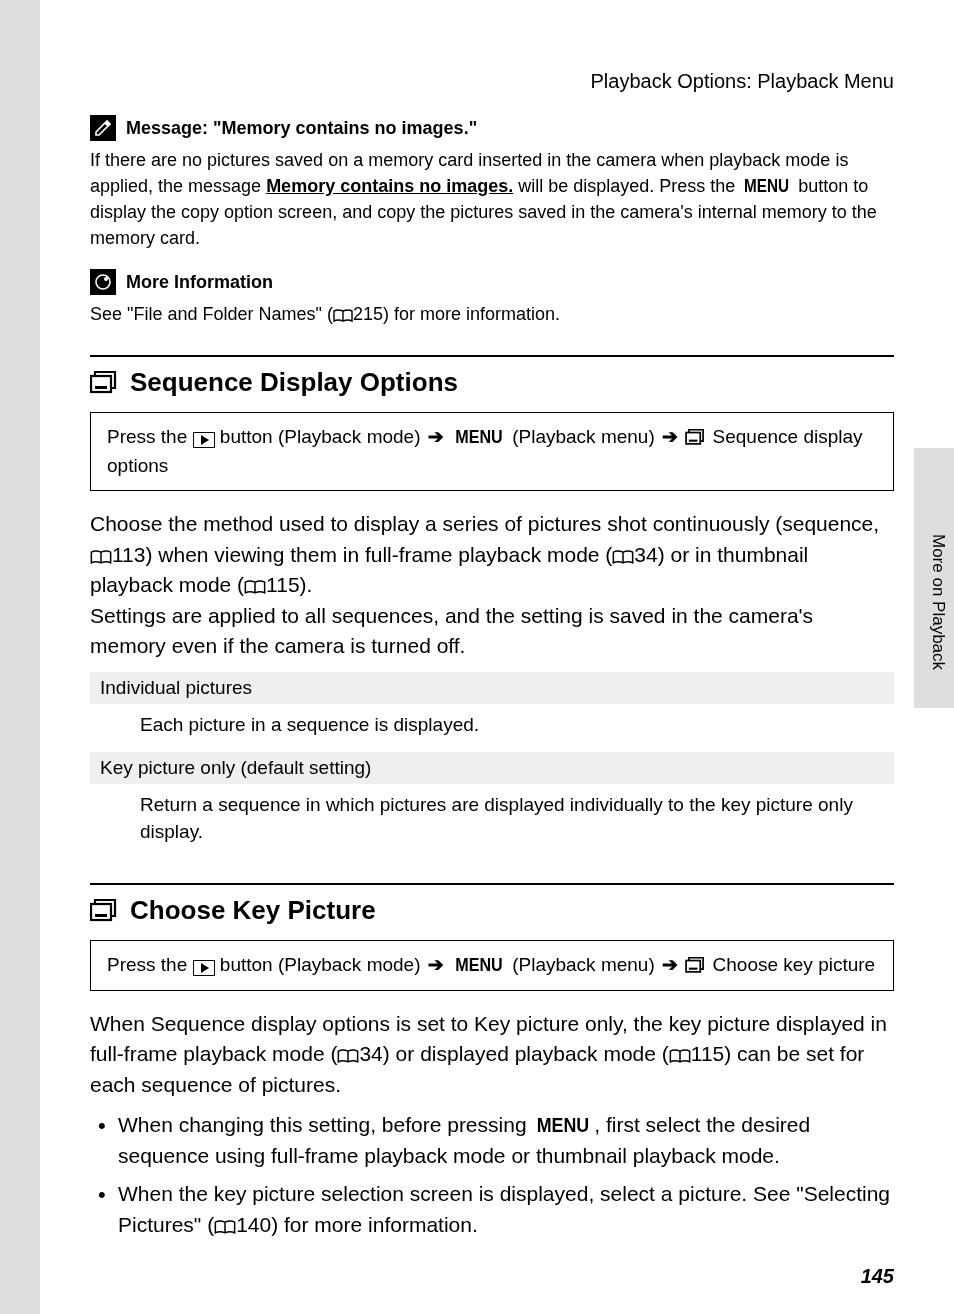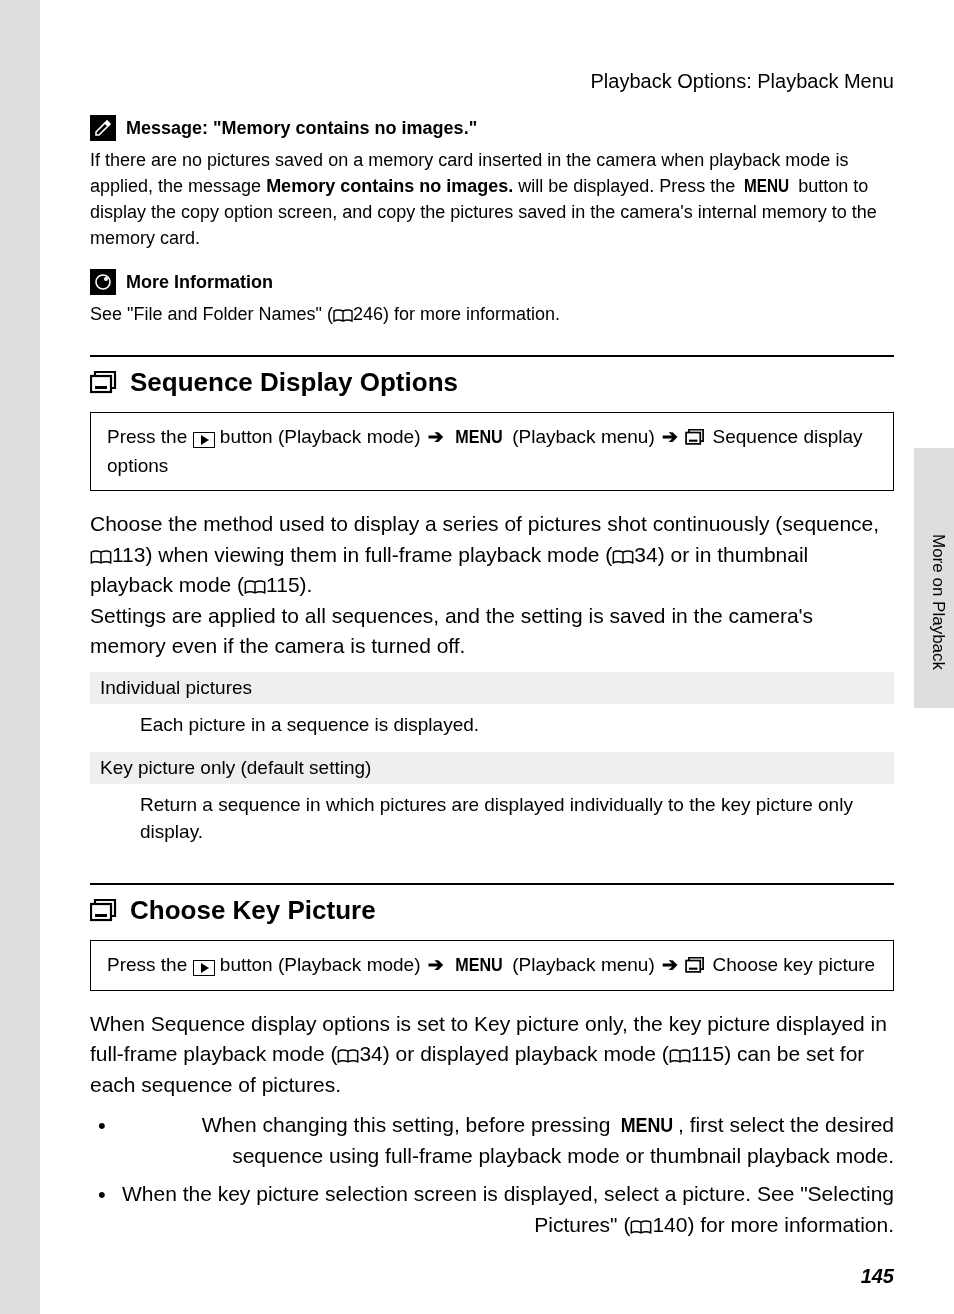--- a/index.html
+++ b/index.html
@@ -39,21 +39,21 @@
     justify-content: center;
     width: 26px;
     height: 26px;
     background: #000;
     color: #fff;
   }
   .note-body {
     font-size: 18px;
     line-height: 1.45;
   }
-  .note-body .bold { font-weight: 700; }
+  .note-body .bold { font-weight: 700; text-decoration: underline; }
   .small { font-size: 18px; }
   .section { margin-top: 28px; }
   .rule { border: none; border-top: 2px solid #000; margin: 0 0 10px 0; }
   .section-title {
     display: flex;
     align-items: center;
     gap: 10px;
     font-size: 26px;
     font-weight: 700;
     margin-bottom: 14px;
@@ -84,21 +84,20 @@
   ul.bullets {
     list-style: none;
     padding-left: 6px;
     font-size: 21px;
     line-height: 1.45;
   }
   ul.bullets li {
     position: relative;
     padding-left: 22px;
     margin-bottom: 8px;
-    text-align: right;
   }
   ul.bullets li::before {
     content: "•";
     position: absolute;
     left: 2px;
     top: 0;
     font-size: 22px;
   }
   .side-tab {
     position: absolute;
@@ -180,21 +179,21 @@
         <svg width="18" height="18" viewBox="0 0 18 18">
             <circle cx="9" cy="9" r="7" fill="none" stroke="#fff" stroke-width="1.6"></circle>
             <circle cx="12" cy="6" r="2" fill="#fff"></circle>
           </svg>
       </span>
       <span>More Information</span>
     </div>
     <p class="note-body small">
       <span>See "File and Folder Names" (</span><span class="inline-svg"><svg width="20" height="14" viewBox="0 0 20 14">
             <path d="M1 2 Q5 0 10 2 Q15 0 19 2 L19 12 Q15 10 10 12 Q5 10 1 12 Z M10 2 L10 12" fill="none" stroke="#000" stroke-width="1.4"></path>
-          </svg></span><span>246</span><span>) for more information.</span>
+          </svg></span><span>215</span><span>) for more information.</span>
     </p>
   </div>
 
   <div class="section">
     <hr class="rule">
     <div class="section-title">
       <span class="inline-svg">
         <svg width="30" height="24" viewBox="0 0 30 24">
             <rect x="1" y="5" width="20" height="16" fill="none" stroke="#000" stroke-width="2.2"></rect>
             <path d="M5 5 L5 1 L25 1 L25 17 L21 17" fill="none" stroke="#000" stroke-width="2.2"></path>

